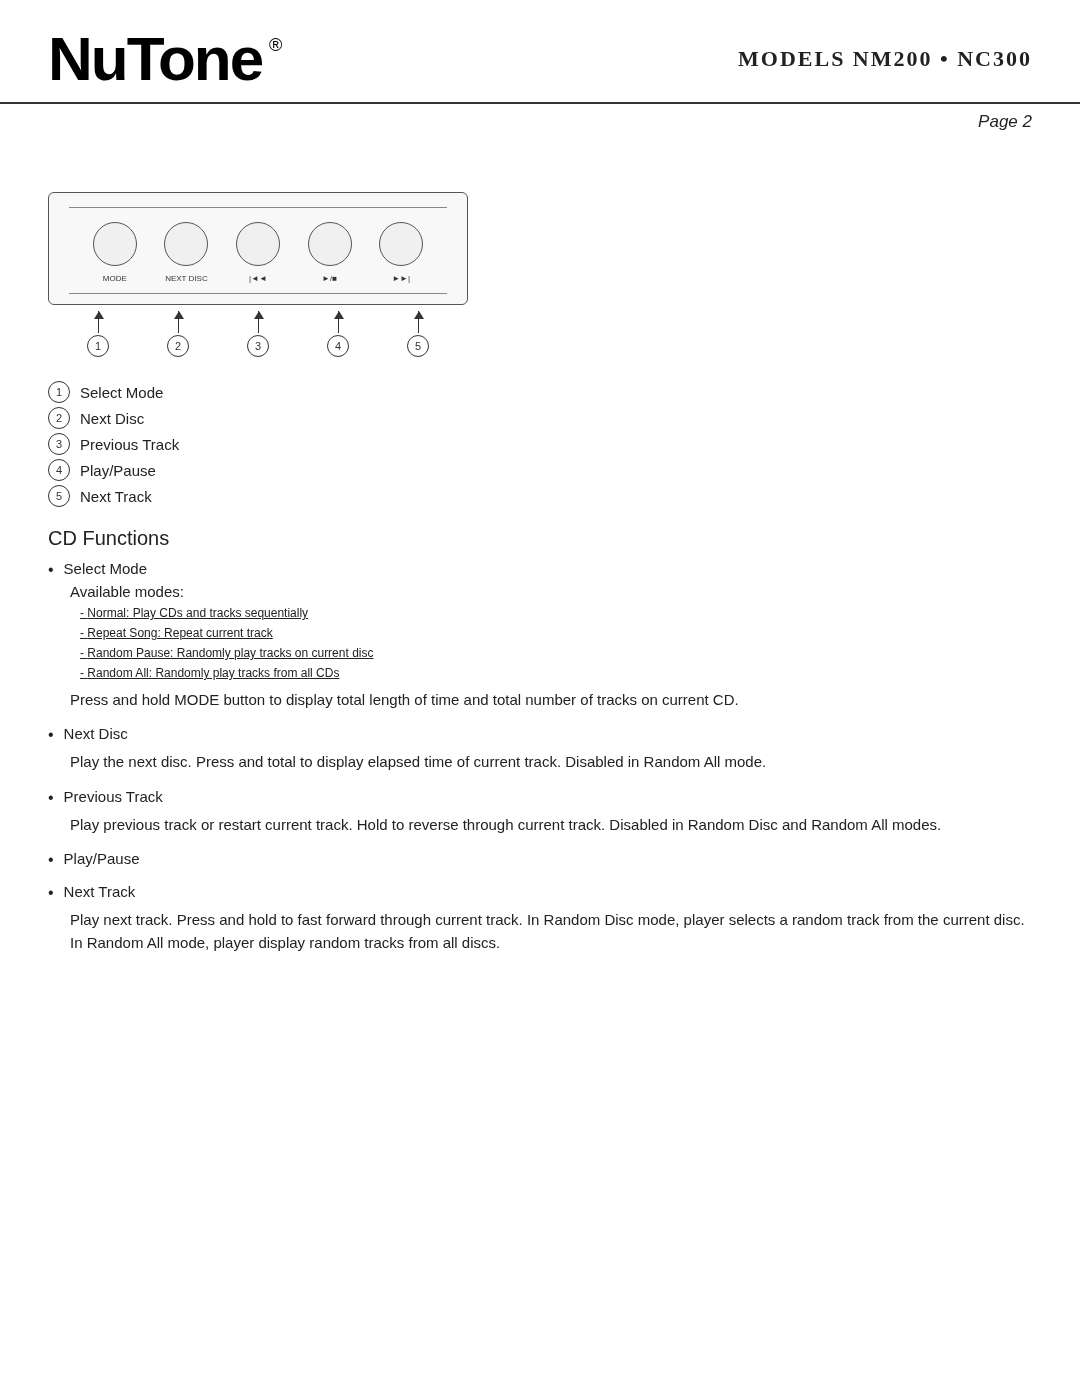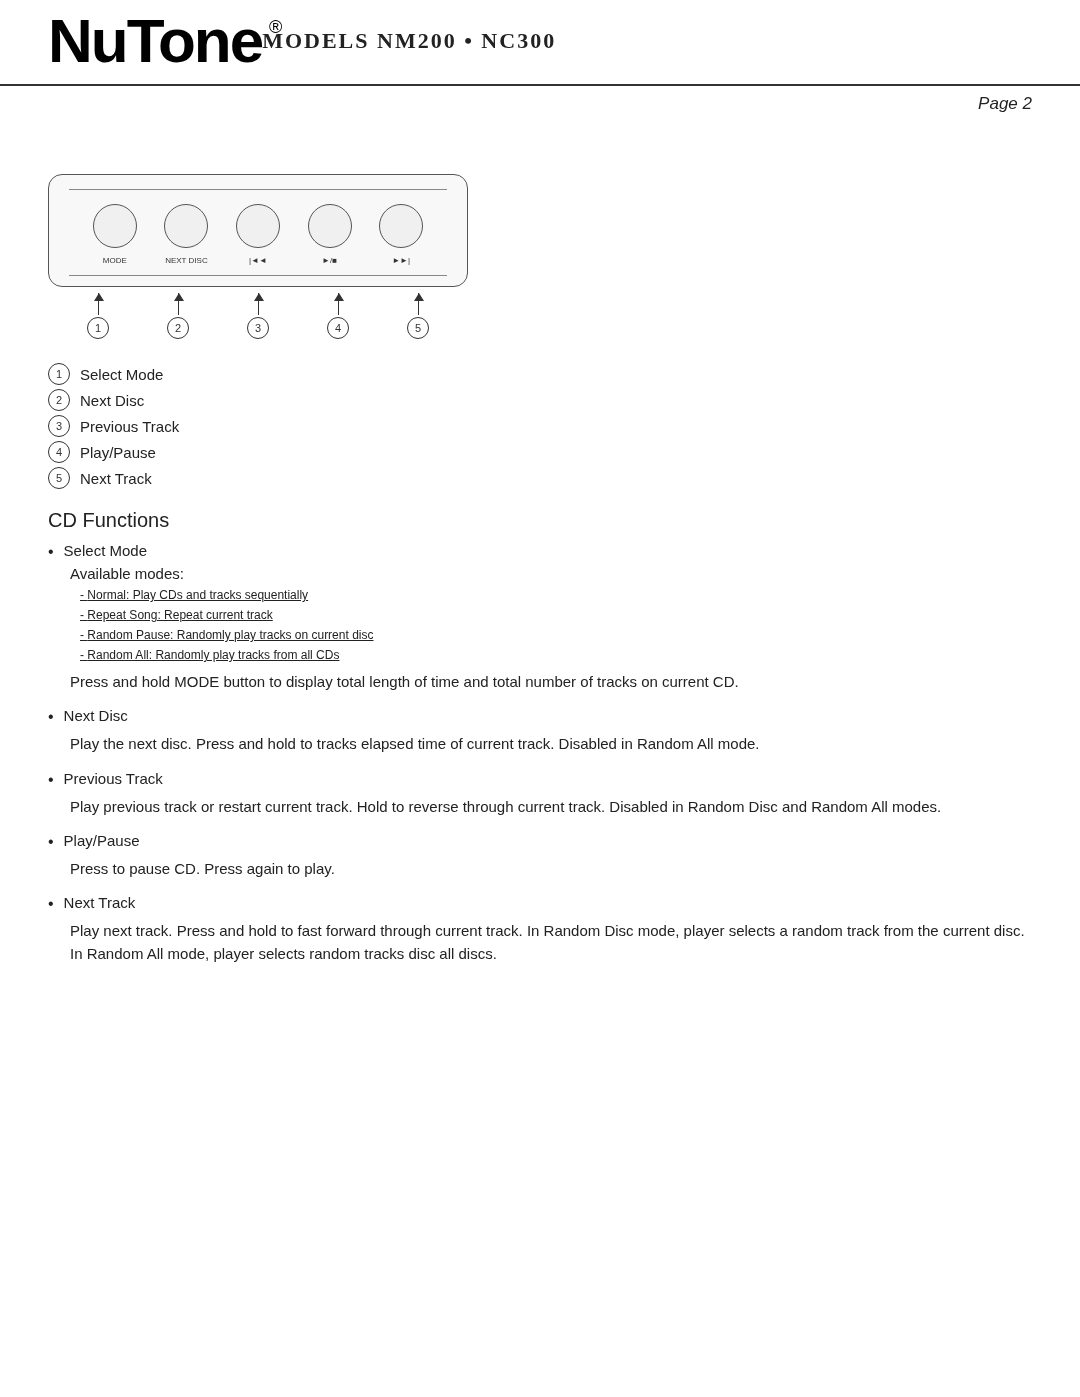--- a/index.html
+++ b/index.html
@@ -10,21 +10,22 @@
       background: #ffffff;
       font-family: Arial, Helvetica, sans-serif;
       font-size: 15px;
       color: #222;
     }
 
     
     .header {
       display: flex;
       align-items: center;
-      padding: 10px 48px 12px 48px;
+      justify-content: space-between;
+      padding: 28px 48px 12px 48px;
       border-bottom: 2px solid #333;
     }
 
     .logo {
       font-size: 62px;
       font-weight: 900;
       letter-spacing: -2px;
       color: #000;
       font-family: Arial Black, Arial, sans-serif;
       line-height: 1;
@@ -63,21 +64,21 @@
     }
 
     
     .diagram-container {
       margin: 20px 0 24px 0;
       width: 420px;
     }
 
     .cd-panel {
       border: 1.5px solid #555;
-      border-radius: 14px;
+      border-radius: 6px;
       padding: 14px 20px 10px 20px;
       background: #f8f8f8;
       position: relative;
       margin-top: 44px;
     }
 
     .panel-lines {
       border-top: 1px solid #888;
       margin-bottom: 10px;
     }
@@ -352,48 +353,45 @@
         <p class="description-para">Press and hold MODE button to display total length of time and total number of tracks on current CD.</p>
       </div>
     </div>
 
     <div class="bullet-section">
       <div class="bullet-main">
         <span class="bullet-dot">•</span>
         <span class="bullet-heading">Next Disc</span>
       </div>
       <div class="sub-content">
-        <p class="description-para">Play the next disc. Press and hold to tracks elapsed time of current track. Disabled in Random All mode.</p>
+        <p class="description-para">Play the next disc. Press and total to display elapsed time of current track. Disabled in Random All mode.</p>
       </div>
     </div>
 
     <div class="bullet-section">
       <div class="bullet-main">
         <span class="bullet-dot">•</span>
         <span class="bullet-heading">Previous Track</span>
       </div>
       <div class="sub-content">
         <p class="description-para">Play previous track or restart current track. Hold to reverse through current track. Disabled in Random Disc and Random All modes.</p>
       </div>
     </div>
 
     <div class="bullet-section">
       <div class="bullet-main">
         <span class="bullet-dot">•</span>
         <span class="bullet-heading">Play/Pause</span>
       </div>
+    </div>
+
+    <div class="bullet-section">
+      <div class="bullet-main">
+        <span class="bullet-dot">•</span>
+        <span class="bullet-heading">Next Track</span>
+      </div>
       <div class="sub-content">
-        <p class="description-para">Press to pause CD. Press again to play.</p>
-      </div>
-    </div>
-
-    <div class="bullet-section">
-      <div class="bullet-main">
-        <span class="bullet-dot">•</span>
-        <span class="bullet-heading">Next Track</span>
-      </div>
-      <div class="sub-content">
-        <p class="description-para">Play next track.  Press and hold to fast forward through current track.  In Random Disc mode, player selects a random track from the current disc.  In Random All mode, player selects random tracks disc all discs.</p>
+        <p class="description-para">Play next track.  Press and hold to fast forward through current track.  In Random Disc mode, player selects a random track from the current disc.  In Random All mode, player display random tracks from all discs.</p>
       </div>
     </div>
 
   </div>
 </div>
 
 </body></html>

